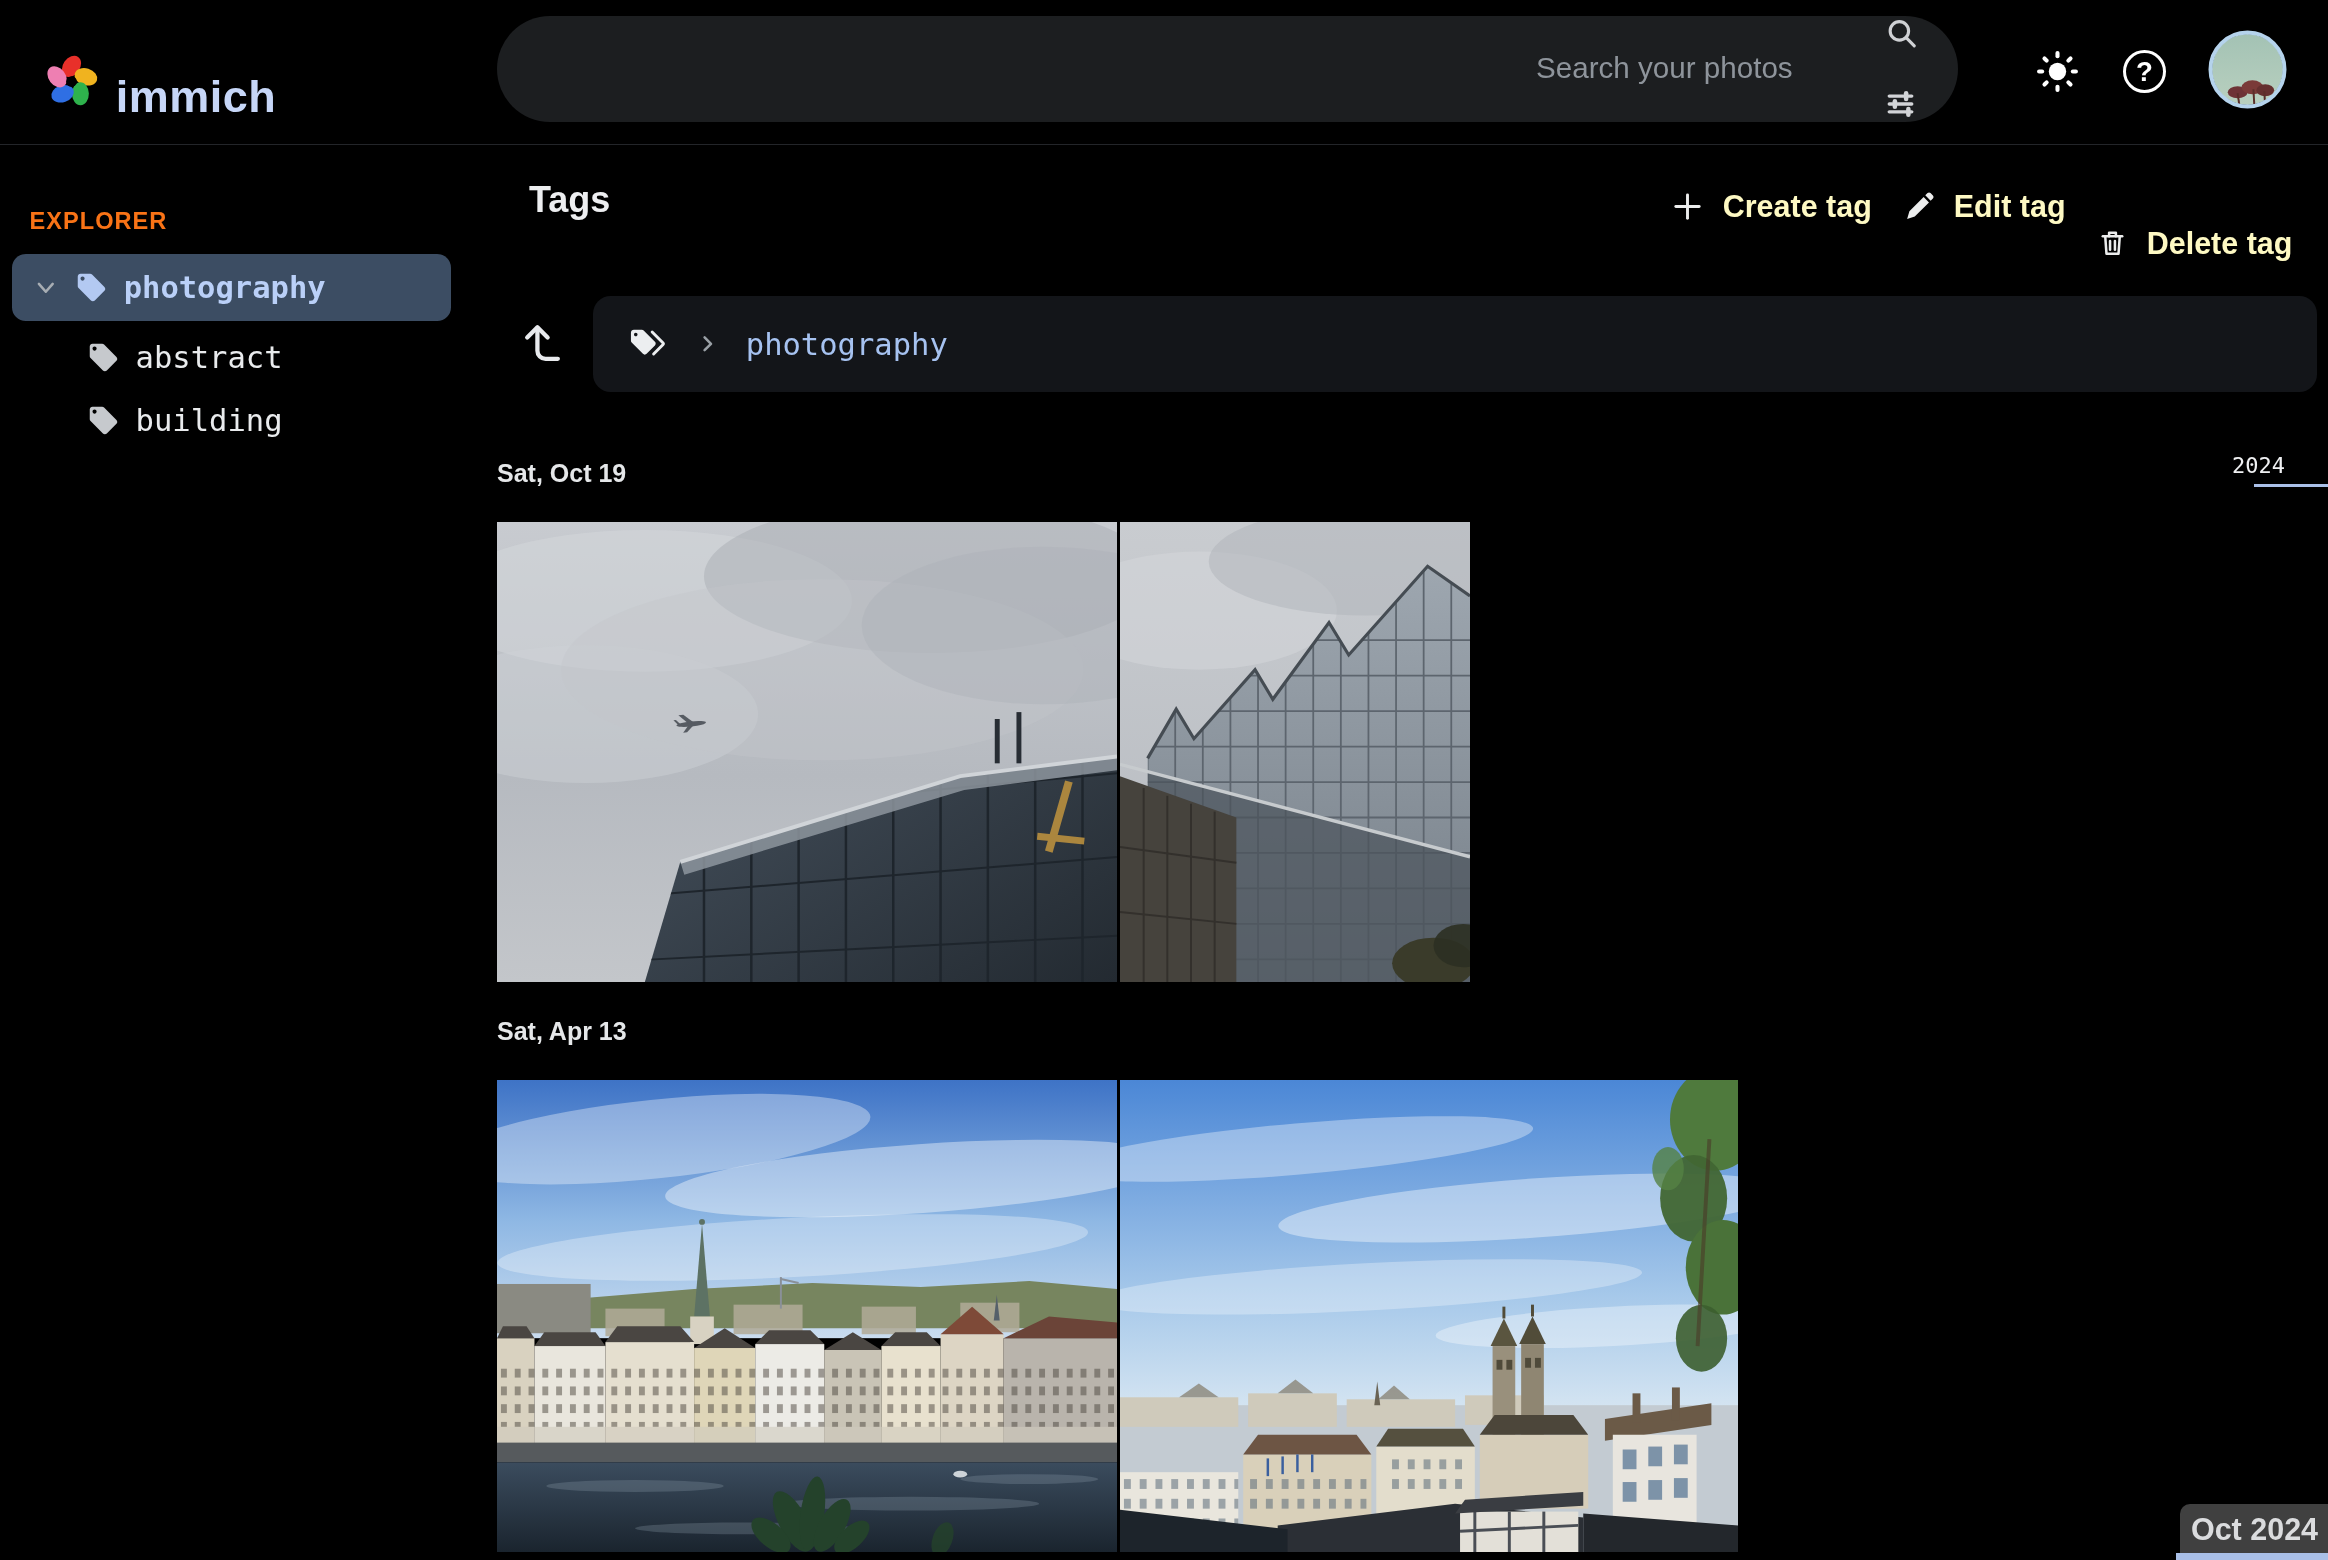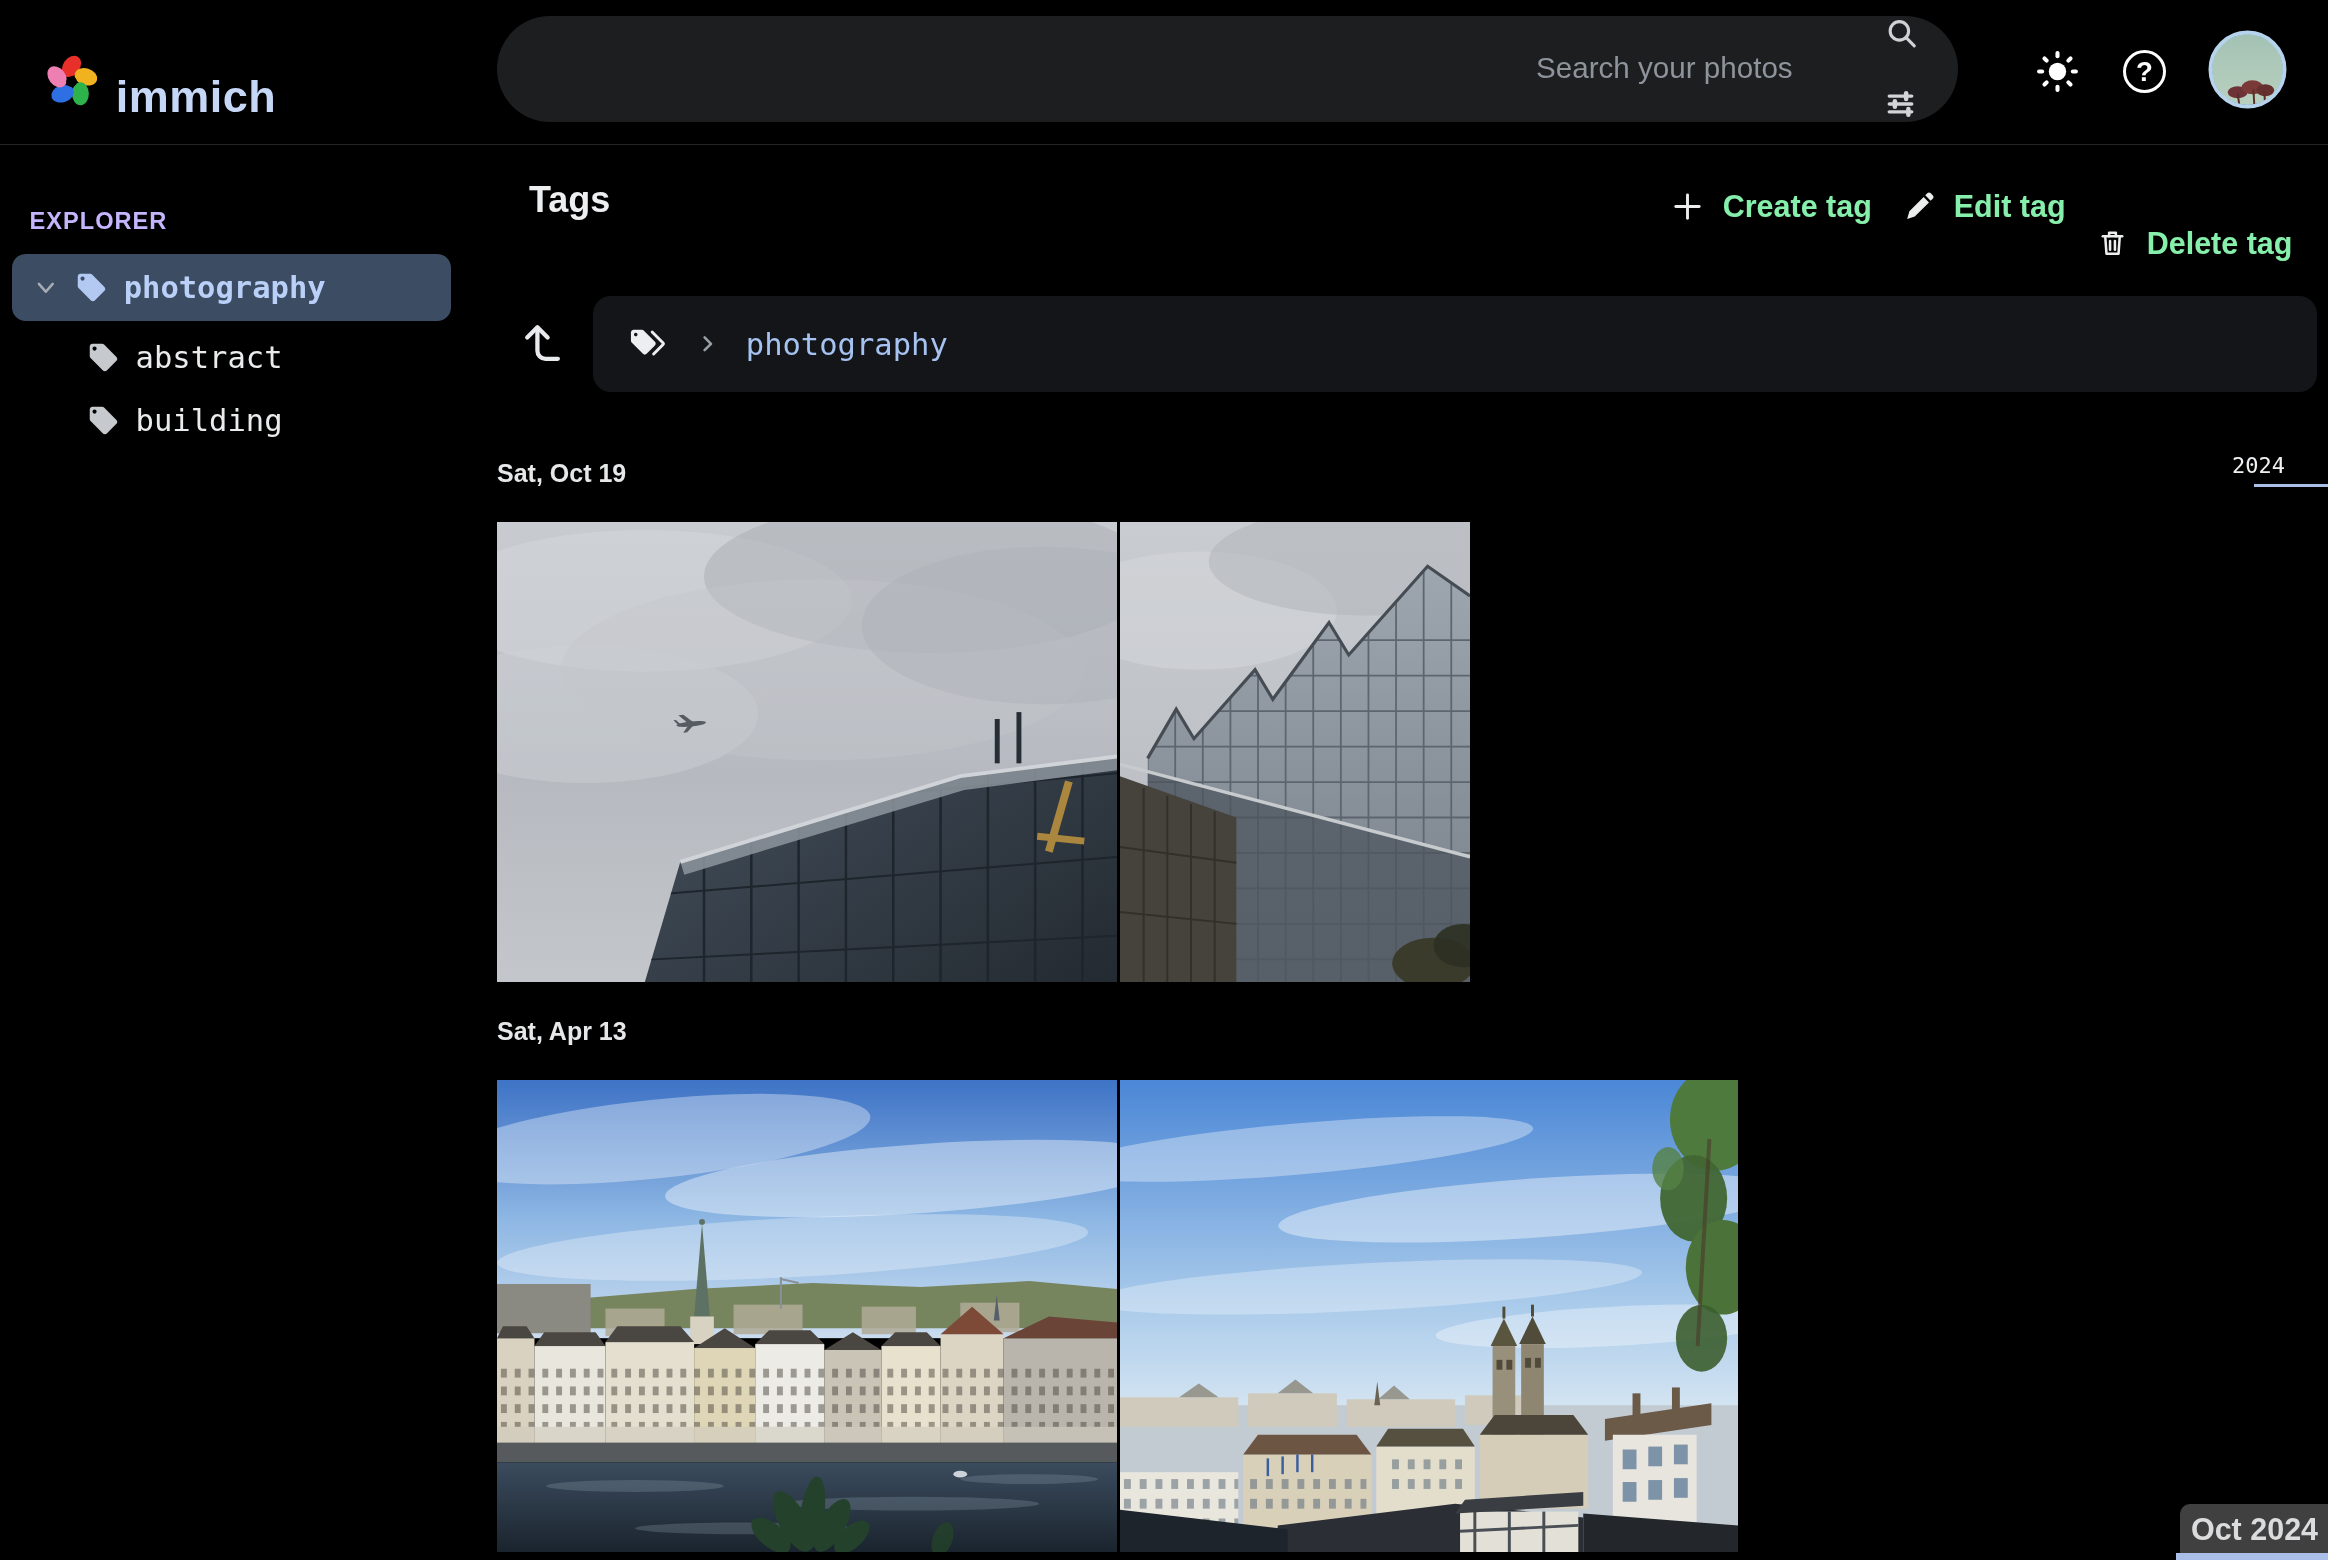--- a/index.html
+++ b/index.html
@@ -15,32 +15,32 @@
   .searchbar input{flex:1;margin-left:25.6px;background:transparent;border:none;outline:none;font-size:29.6px;color:#e4e6e8;font-family:"Liberation Sans",sans-serif;}
   .searchbar input::placeholder{color:#8e949b;}
   .hicon{position:absolute;top:42px;width:59px;height:59px;display:flex;align-items:center;justify-content:center;background:transparent;border:none;cursor:pointer;padding:0;}
   .hicon.sun{left:2028px;}
   .hicon.help{left:2115px;}
   .help-circle{width:43px;height:43px;border:3.4px solid #fff;border-radius:50%;display:flex;align-items:center;justify-content:center;font-size:27.6px;font-weight:700;color:#fff;box-sizing:border-box;}
   .avatar-btn{position:absolute;left:2208px;top:29.6px;width:79px;height:79px;border:none;background:transparent;padding:0;cursor:pointer;}
 
   
   .sidebar{position:absolute;left:0;top:145px;width:497px;height:1416px;background:#000;}
-  .explorer-label{position:absolute;left:29.6px;top:63px;font-size:23.6px;font-weight:700;color:#c4b5fd;letter-spacing:1px;}
+  .explorer-label{position:absolute;left:29.6px;top:63px;font-size:23.6px;font-weight:700;color:#f97316;letter-spacing:1px;}
   .tree-item{position:absolute;left:11.8px;width:439px;display:flex;align-items:center;border-radius:13.8px;cursor:pointer;box-sizing:border-box;}
   .tree-item.root{top:109px;height:67px;background:#3c4d63;padding-left:21.7px;gap:15.8px;}
   .tree-item.child{height:59px;padding-left:75px;gap:15.8px;}
   .tree-item.child.c1{top:183px;}
   .tree-item.child.c2{top:246px;}
   .tree-label{font-family:"DejaVu Sans Mono",monospace;font-size:30.5px;color:#e9ebed;}
   .tree-item.root .tree-label{color:#bad0f8;font-weight:700;}
 
   
   .page-title{position:absolute;left:529px;top:179px;margin:0;font-size:36px;font-weight:700;color:#edeef0;}
-  .action-btn{position:absolute;top:183px;height:47px;display:flex;align-items:center;gap:17.7px;background:transparent;border:none;cursor:pointer;padding:0;font-size:30.5px;font-weight:600;color:#86efac;font-family:"Liberation Sans",sans-serif;}
+  .action-btn{position:absolute;top:183px;height:47px;display:flex;align-items:center;gap:17.7px;background:transparent;border:none;cursor:pointer;padding:0;font-size:30.5px;font-weight:600;color:#fef9c3;font-family:"Liberation Sans",sans-serif;}
   .action-btn.create{left:1670px;}
   .action-btn.edit{left:1903px;}
   .action-btn.delete{left:2096px;margin-top:37px;}
 
   
   .back-btn{position:absolute;left:512px;top:313px;width:59px;height:59px;background:transparent;border:none;cursor:pointer;padding:0;display:flex;align-items:center;justify-content:center;}
   .crumb-panel{position:absolute;left:593px;top:296px;width:1724px;height:96px;background:#131519;border-radius:17.7px;display:flex;align-items:center;padding-left:35px;box-sizing:border-box;gap:25.6px;}
   .crumb-current{font-family:"DejaVu Sans Mono",monospace;font-size:30.5px;color:#a6c2f0;cursor:pointer;}
 
   

